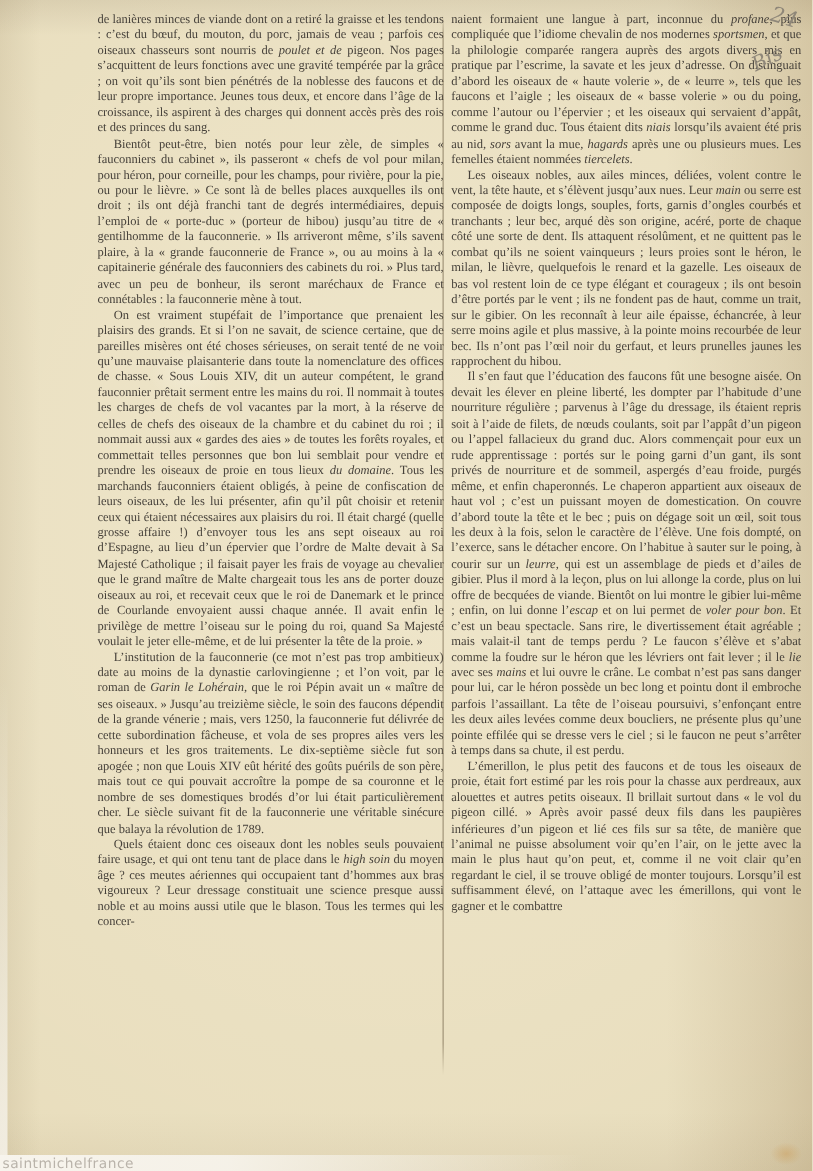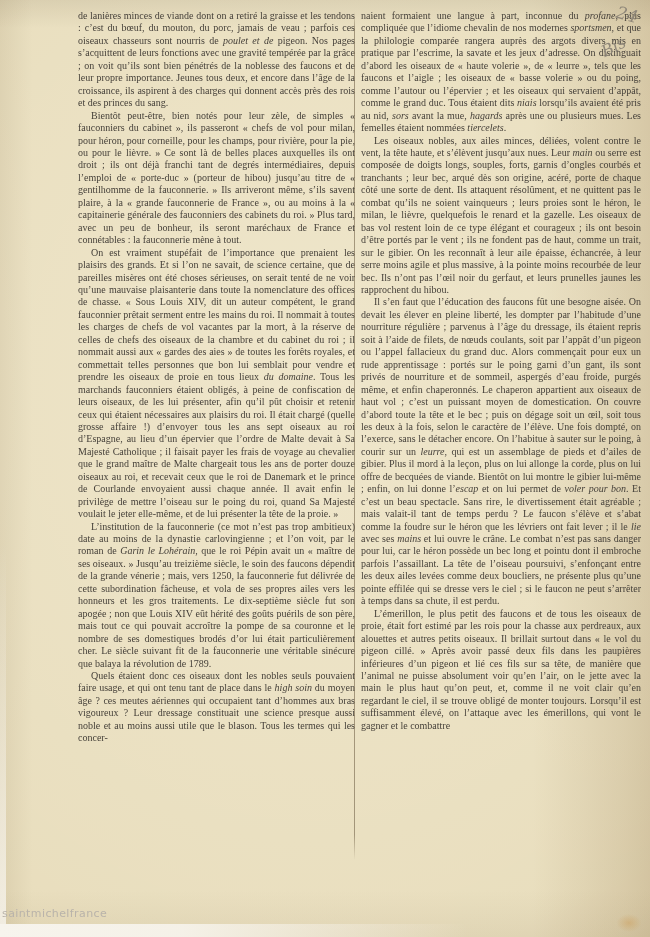--- a/index.html
+++ b/index.html
@@ -45,21 +45,21 @@
   }
   .handwriting{
     position:absolute;top:8px;right:1px;width:50px;
     color:var(--pencil,#8f8779);
     font-family:"DejaVu Serif",serif;font-style:italic;
     line-height:1;user-select:none;
   }
   .hw-line1{font-size:17px;transform:rotate(16deg);margin-left:17px;}
   .hw-line2{font-size:16px;transform:rotate(-26deg);margin-top:9px;margin-left:1px;}
   .watermark{
-    position:absolute;left:2px;bottom:17px;
+    position:absolute;left:2px;bottom:0;
     font-family:"DejaVu Sans","Liberation Sans",sans-serif;
     font-size:11px;letter-spacing:.4px;
     color:var(--watermark,#b9b3aa);
   }
 </style>
 </head>
 <body>
 
 <div class="scan">
   <div class="edge-bottom"></div>

